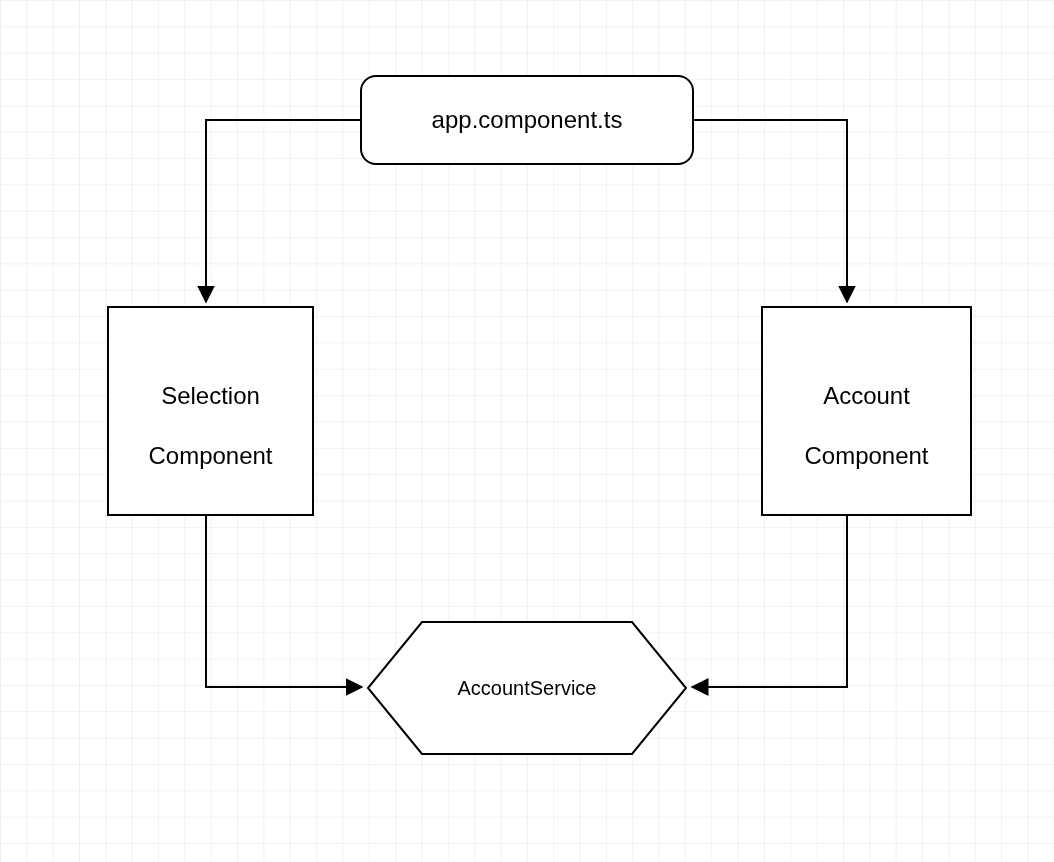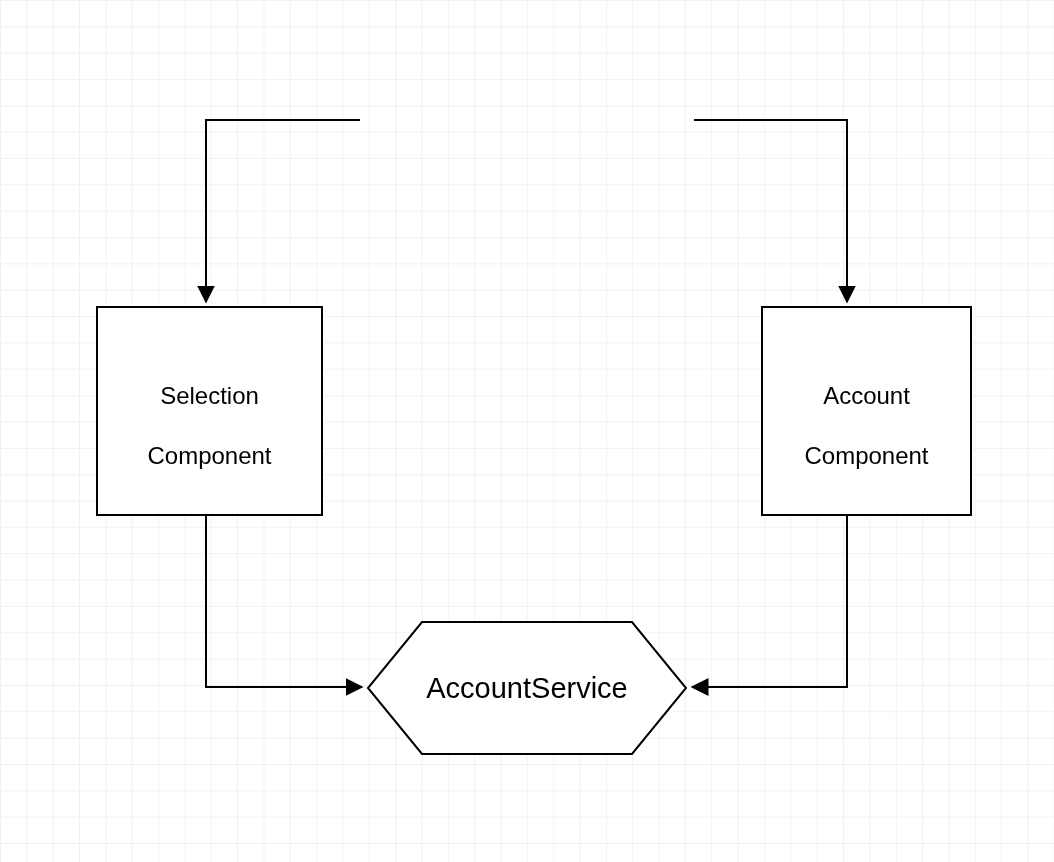--- a/index.html
+++ b/index.html
@@ -42,21 +42,21 @@
     position: absolute;
     background: transparent;
   }
   .hex svg { display: block; }
   .hex .hex-label {
     position: absolute;
     inset: 0;
     display: flex;
     align-items: center;
     justify-content: center;
-    font-size: 29px;
+    font-size: 20px;
   }
   svg.connectors {
     position: absolute;
     inset: 0;
     width: 1054px;
     height: 862px;
     pointer-events: none;
   }
 </style>
 </head>
@@ -74,22 +74,25 @@
 
     <path d="M 360 120 L 206 120 L 206 302" fill="none" stroke="#000000" stroke-width="2" marker-end="url(#arrow)"></path>
 
     <path d="M 694 120 L 847 120 L 847 302" fill="none" stroke="#000000" stroke-width="2" marker-end="url(#arrow)"></path>
 
     <path d="M 206 516 L 206 687 L 362 687" fill="none" stroke="#000000" stroke-width="2" marker-end="url(#arrow)"></path>
 
     <path d="M 847 516 L 847 687 L 692 687" fill="none" stroke="#000000" stroke-width="2" marker-end="url(#arrow)"></path>
   </svg>
 
+  <div class="node rounded" style="left:360px; top:75px; width:334px; height:90px;">
+    <span>app.component.ts</span>
+  </div>
 
-  <div class="node" style="left:96px; top:306px; width:227px; height:210px;">
+  <div class="node" style="left:107px; top:306px; width:207px; height:210px;">
     <div class="label-multi">
       <span>Selection</span><br>
       <span>Component</span>
     </div>
   </div>
 
   <div class="node" style="left:742px; top:306px; width:211px; height:210px;margin-left:19px;">
     <div class="label-multi">
       <span>Account</span><br>
       <span>Component</span>

